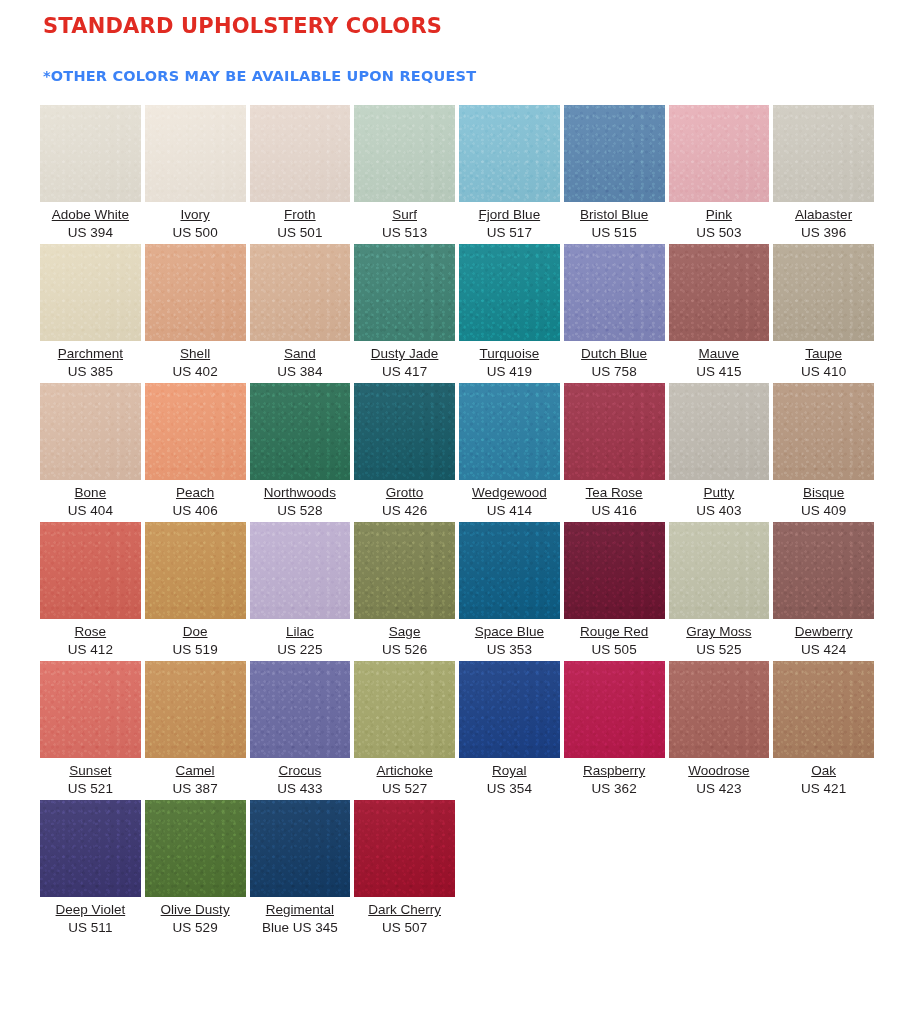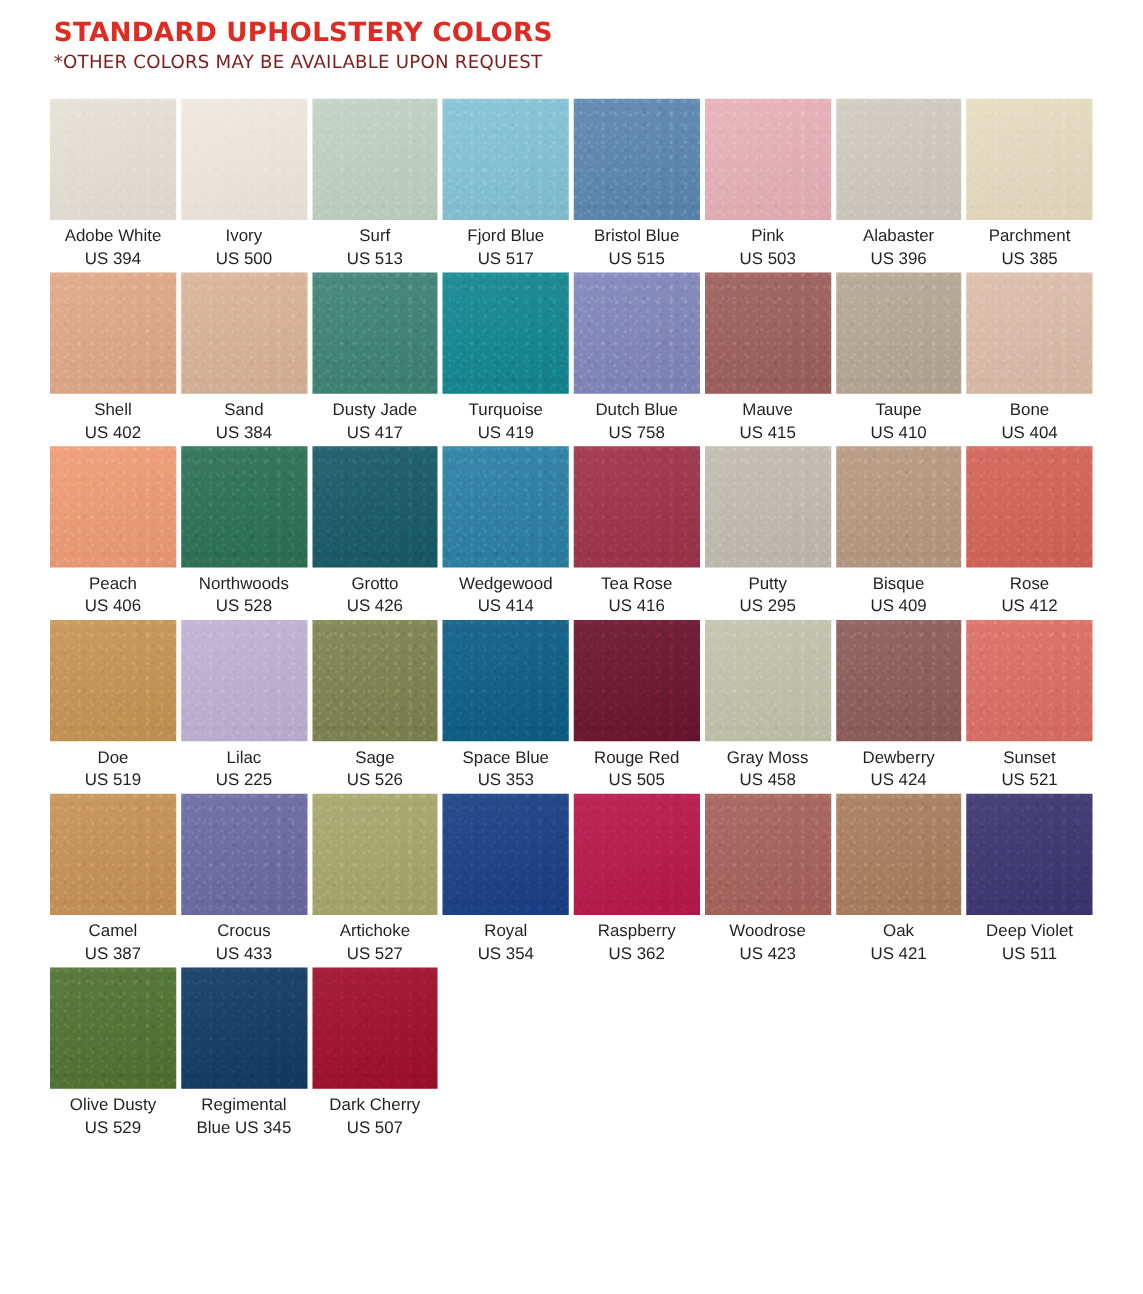--- a/index.html
+++ b/index.html
@@ -23,24 +23,24 @@
   .title {
     font-size: 21px;
     font-weight: bold;
     color: #e02b22;
     letter-spacing: 0.2px;
     margin: 14px 0 0 3px;
     font-family: "DejaVu Sans", sans-serif;
   }
   .subtitle {
     font-size: 14.5px;
-    font-weight: normal;
-    color: #7f1d1d;
+    font-weight: bold;
+    color: #3b82f6;
     letter-spacing: 0.2px;
-    margin: 4px 0 0 3px;
+    margin: 30px 0 0 3px;
     font-family: "DejaVu Sans", sans-serif;
   }
   .grid {
     margin-top: 21px;
     display: grid;
     grid-template-columns: repeat(8, 1fr);
     column-gap: 4px;
     row-gap: 0px;
   }
   .swatch-cell {
@@ -77,20 +77,21 @@
     background: linear-gradient(160deg, rgba(255,255,255,0.07), rgba(0,0,0,0.05));
   }
   .label {
     font-size: 13.5px;
     color: #231f20;
     text-align: center;
     line-height: 18px;
     padding-top: 4px;
     font-family: "Liberation Sans", sans-serif;
     white-space: nowrap;
+    text-decoration: underline;
   }
   .code {
     font-size: 13.5px;
     color: #231f20;
     text-align: center;
     line-height: 18px;
     font-family: "Liberation Sans", sans-serif;
     white-space: nowrap;
   }
 </style>
@@ -109,20 +110,27 @@
         <div class="code">US 394</div>
       </div>
       <div class="swatch-cell">
         <div class="chip" style="background: rgb(240, 232, 221);">
           <div class="chip-inner-shade"></div>
         </div>
         <div class="label">Ivory</div>
         <div class="code">US 500</div>
       </div>
       <div class="swatch-cell">
+        <div class="chip" style="background: rgb(232, 217, 207);">
+          <div class="chip-inner-shade"></div>
+        </div>
+        <div class="label">Froth</div>
+        <div class="code">US 501</div>
+      </div>
+      <div class="swatch-cell">
         <div class="chip" style="background: rgb(191, 210, 195);">
           <div class="chip-inner-shade"></div>
         </div>
         <div class="label">Surf</div>
         <div class="code">US 513</div>
       </div>
       <div class="swatch-cell">
         <div class="chip" style="background: rgb(132, 194, 214);">
           <div class="chip-inner-shade"></div>
         </div>
@@ -246,21 +254,21 @@
           <div class="chip-inner-shade"></div>
         </div>
         <div class="label">Tea Rose</div>
         <div class="code">US 416</div>
       </div>
       <div class="swatch-cell">
         <div class="chip" style="background: rgb(193, 188, 178);">
           <div class="chip-inner-shade"></div>
         </div>
         <div class="label">Putty</div>
-        <div class="code">US 295</div>
+        <div class="code">US 403</div>
       </div>
       <div class="swatch-cell">
         <div class="chip" style="background: rgb(183, 152, 128);">
           <div class="chip-inner-shade"></div>
         </div>
         <div class="label">Bisque</div>
         <div class="code">US 409</div>
       </div>
       <div class="swatch-cell">
         <div class="chip" style="background: rgb(212, 98, 86);">
@@ -302,21 +310,21 @@
           <div class="chip-inner-shade"></div>
         </div>
         <div class="label">Rouge Red</div>
         <div class="code">US 505</div>
       </div>
       <div class="swatch-cell">
         <div class="chip" style="background: rgb(194, 195, 171);">
           <div class="chip-inner-shade"></div>
         </div>
         <div class="label">Gray Moss</div>
-        <div class="code">US 458</div>
+        <div class="code">US 525</div>
       </div>
       <div class="swatch-cell">
         <div class="chip" style="background: rgb(139, 92, 88);">
           <div class="chip-inner-shade"></div>
         </div>
         <div class="label">Dewberry</div>
         <div class="code">US 424</div>
       </div>
       <div class="swatch-cell">
         <div class="chip" style="background: rgb(221, 109, 99);">

